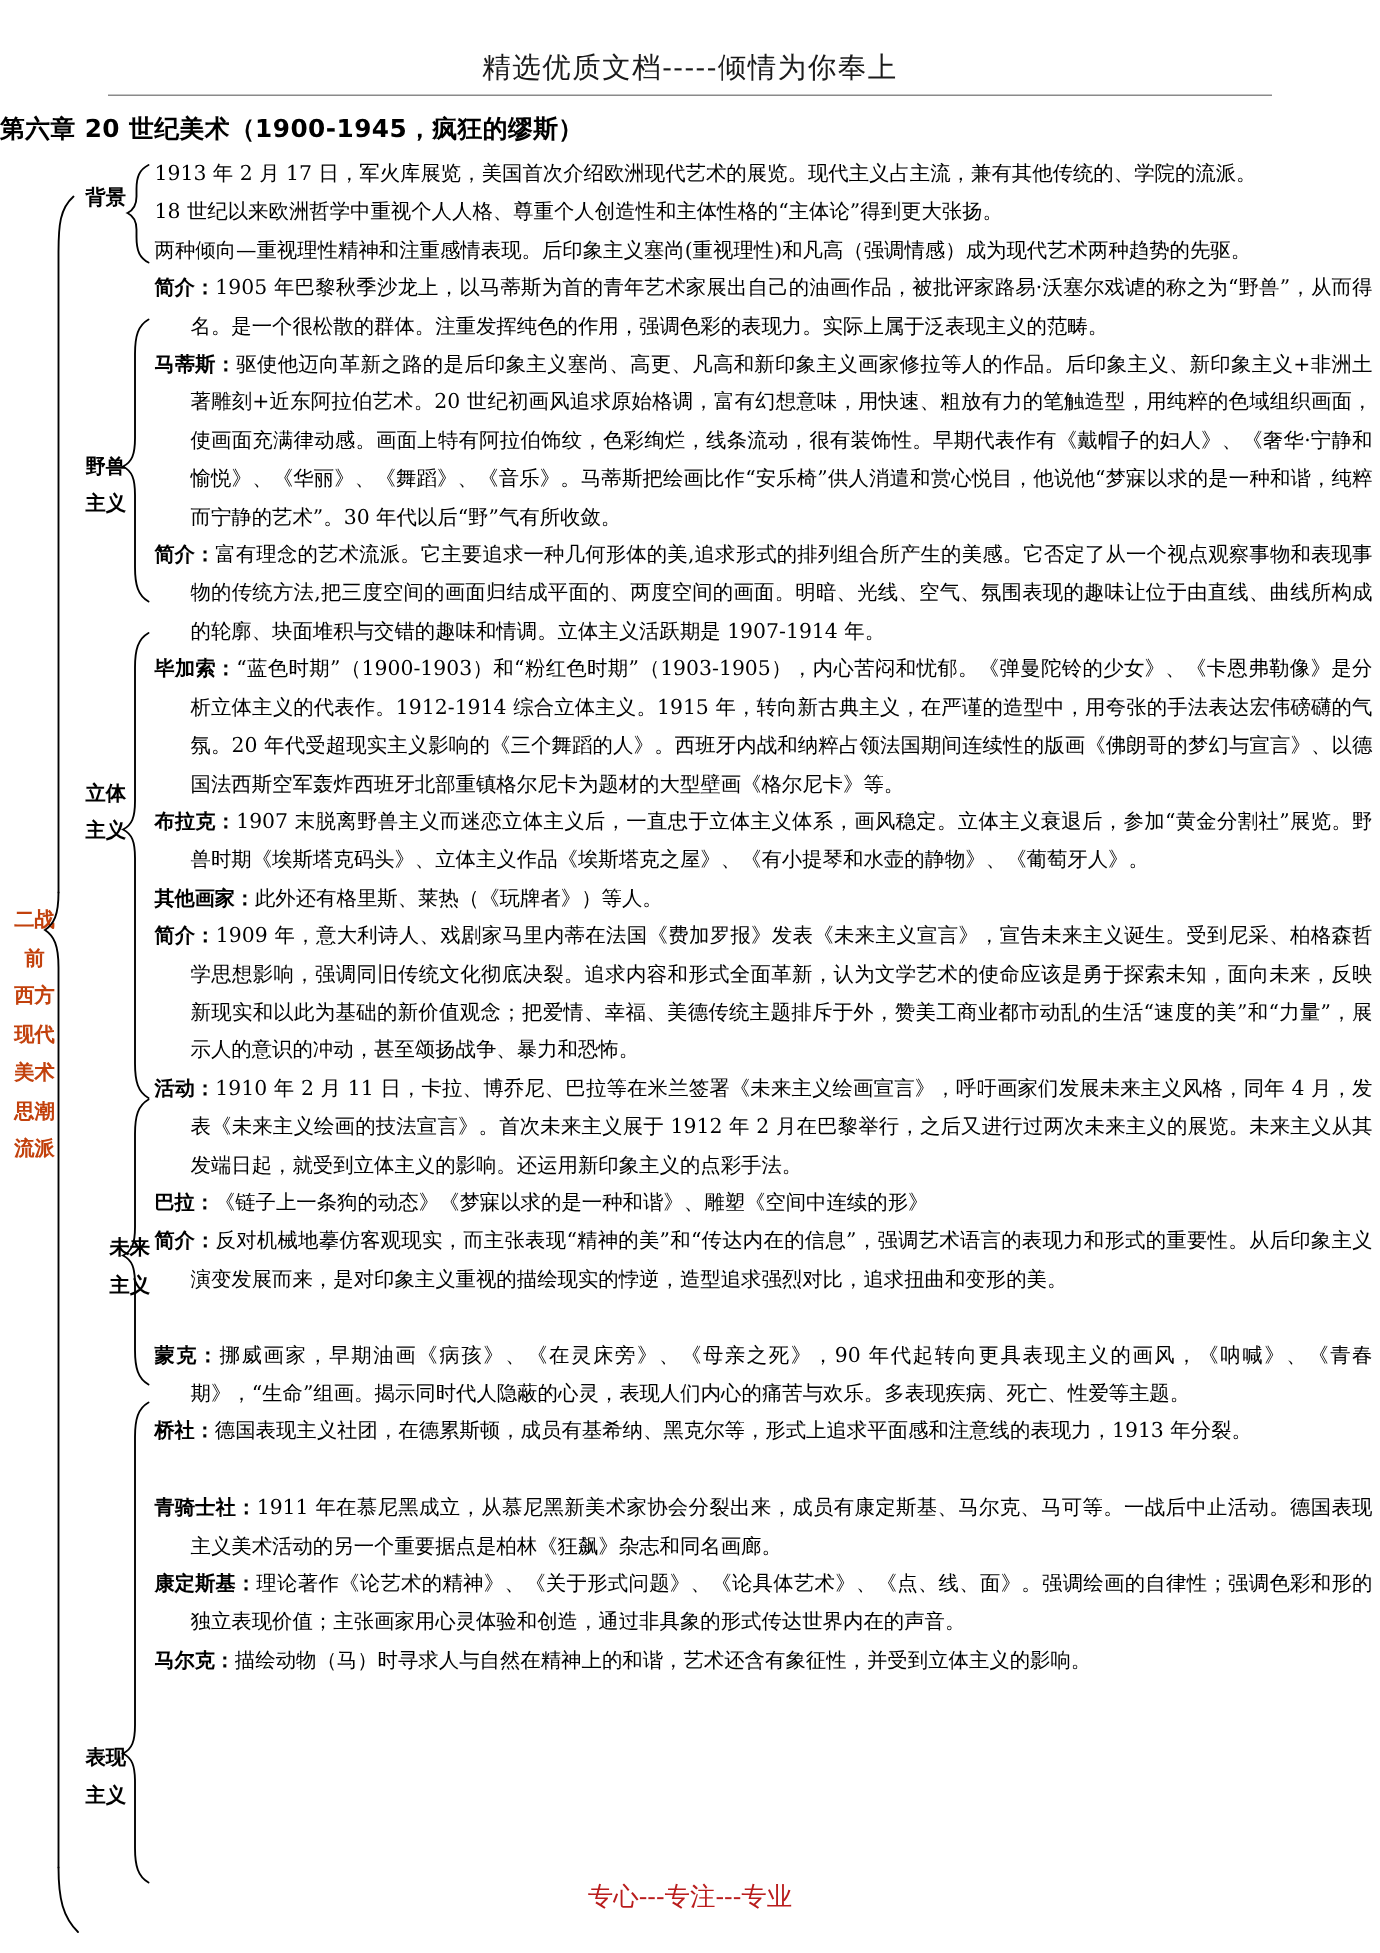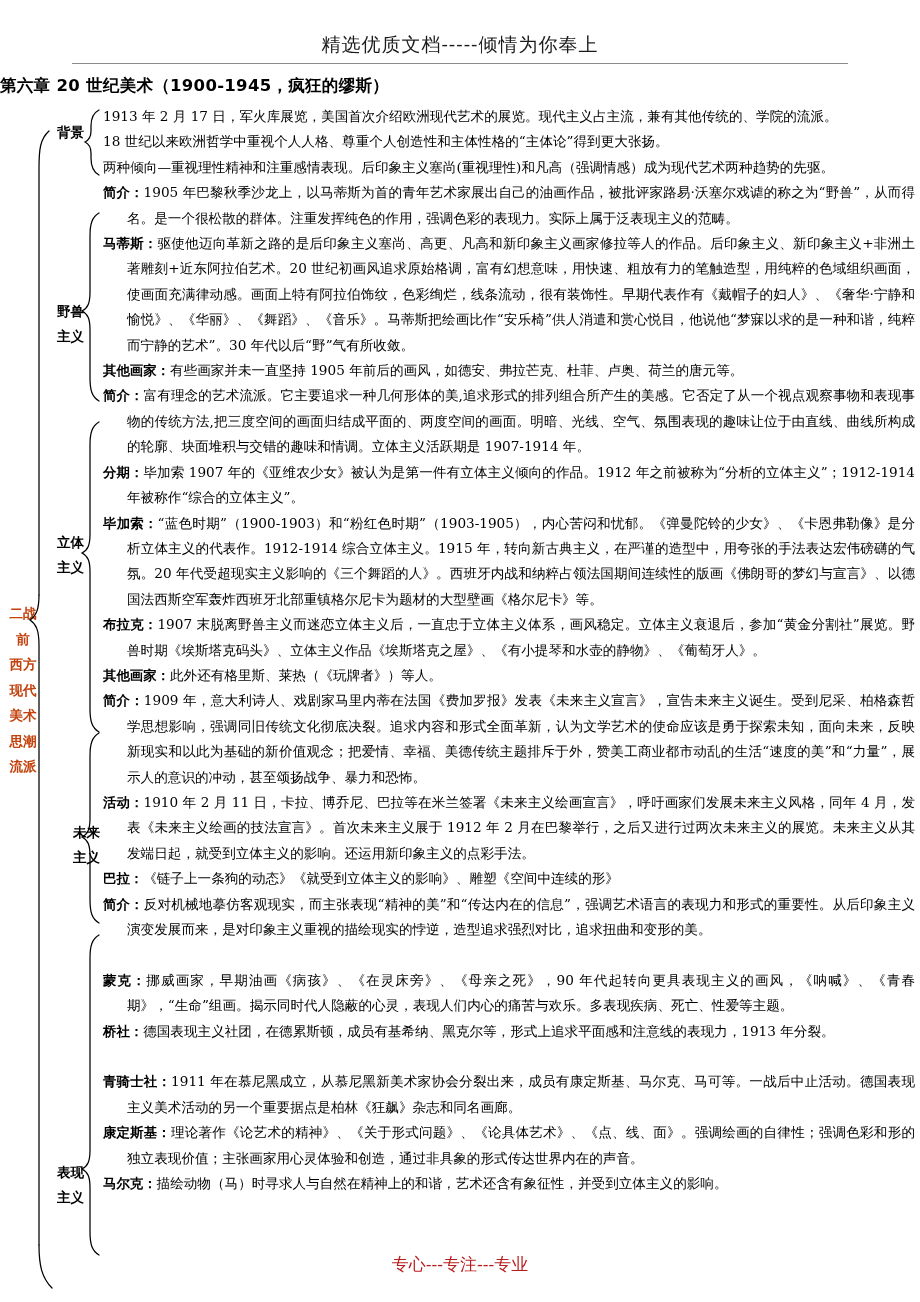--- a/index.html
+++ b/index.html
@@ -121,21 +121,21 @@
 
   <div class="cat" style="left:44px; top:120px;">
     <span>背景</span>
   </div>
 
   <div class="cat" style="left:44px; top:299px;">
     <span>野兽</span>
     <span>主义</span>
   </div>
 
-  <div class="cat" style="left:44px; top:530px;">
+  <div class="cat" style="left:44px; top:517px;">
     <span>立体</span>
     <span>主义</span>
   </div>
 
   <div class="cat" style="left:60px; top:820px;">
     <span>未来</span>
     <span>主义</span>
   </div>
 
   <div class="cat" style="left:44px; top:1160px;">
@@ -163,31 +163,29 @@
   </svg>
 
   <div class="body-col">
 
     <p class="para"><span>1913 年 2 月 17 日，军火库展览，美国首次介绍欧洲现代艺术的展览。现代主义占主流，兼有其他传统的、学院的流派。</span></p>
     <p class="para"><span>18 世纪以来欧洲哲学中重视个人人格、尊重个人创造性和主体性格的“主体论”得到更大张扬。</span></p>
     <p class="para"><span>两种倾向—重视理性精神和注重感情表现。后印象主义塞尚(重视理性)和凡高（强调情感）成为现代艺术两种趋势的先驱。</span></p>
 
     <p class="para"><b>简介：</b><span>1905 年巴黎秋季沙龙上，以马蒂斯为首的青年艺术家展出自己的油画作品，被批评家路易·沃塞尔戏谑的称之为“野兽”，从而得名。是一个很松散的群体。注重发挥纯色的作用，强调色彩的表现力。实际上属于泛表现主义的范畴。</span></p>
     <p class="para"><b>马蒂斯：</b><span>驱使他迈向革新之路的是后印象主义塞尚、高更、凡高和新印象主义画家修拉等人的作品。后印象主义、新印象主义+非洲土著雕刻+近东阿拉伯艺术。20 世纪初画风追求原始格调，富有幻想意味，用快速、粗放有力的笔触造型，用纯粹的色域组织画面，使画面充满律动感。画面上特有阿拉伯饰纹，色彩绚烂，线条流动，很有装饰性。早期代表作有《戴帽子的妇人》、《奢华·宁静和愉悦》、《华丽》、《舞蹈》、《音乐》。马蒂斯把绘画比作“安乐椅”供人消遣和赏心悦目，他说他“梦寐以求的是一种和谐，纯粹而宁静的艺术”。30 年代以后“野”气有所收敛。</span></p>
-    <p class="para"><b>其他画家：</b><span>有些画家并未一直坚持 1905 年前后的画风，如德安、弗拉芒克、杜菲、卢奥、荷兰的唐元等。</span></p>
 
     <p class="para"><b>简介：</b><span>富有理念的艺术流派。它主要追求一种几何形体的美,追求形式的排列组合所产生的美感。它否定了从一个视点观察事物和表现事物的传统方法,把三度空间的画面归结成平面的、两度空间的画面。明暗、光线、空气、氛围表现的趣味让位于由直线、曲线所构成的轮廓、块面堆积与交错的趣味和情调。立体主义活跃期是 1907-1914 年。</span></p>
-    <p class="para"><b>分期：</b><span>毕加索 1907 年的《亚维农少女》被认为是第一件有立体主义倾向的作品。1912 年之前被称为“分析的立体主义”；1912-1914 年被称作“综合的立体主义”。</span></p>
     <p class="para"><b>毕加索：</b><span>“蓝色时期”（1900-1903）和“粉红色时期”（1903-1905），内心苦闷和忧郁。《弹曼陀铃的少女》、《卡恩弗勒像》是分析立体主义的代表作。1912-1914 综合立体主义。1915 年，转向新古典主义，在严谨的造型中，用夸张的手法表达宏伟磅礴的气氛。20 年代受超现实主义影响的《三个舞蹈的人》。西班牙内战和纳粹占领法国期间连续性的版画《佛朗哥的梦幻与宣言》、以德国法西斯空军轰炸西班牙北部重镇格尔尼卡为题材的大型壁画《格尔尼卡》等。</span></p>
     <p class="para"><b>布拉克：</b><span>1907 末脱离野兽主义而迷恋立体主义后，一直忠于立体主义体系，画风稳定。立体主义衰退后，参加“黄金分割社”展览。野兽时期《埃斯塔克码头》、立体主义作品《埃斯塔克之屋》、《有小提琴和水壶的静物》、《葡萄牙人》。</span></p>
     <p class="para"><b>其他画家：</b><span>此外还有格里斯、莱热（《玩牌者》）等人。</span></p>
 
     <p class="para"><b>简介：</b><span>1909 年，意大利诗人、戏剧家马里内蒂在法国《费加罗报》发表《未来主义宣言》，宣告未来主义诞生。受到尼采、柏格森哲学思想影响，强调同旧传统文化彻底决裂。追求内容和形式全面革新，认为文学艺术的使命应该是勇于探索未知，面向未来，反映新现实和以此为基础的新价值观念；把爱情、幸福、美德传统主题排斥于外，赞美工商业都市动乱的生活“速度的美”和“力量”，展示人的意识的冲动，甚至颂扬战争、暴力和恐怖。</span></p>
     <p class="para"><b>活动：</b><span>1910 年 2 月 11 日，卡拉、博乔尼、巴拉等在米兰签署《未来主义绘画宣言》，呼吁画家们发展未来主义风格，同年 4 月，发表《未来主义绘画的技法宣言》。首次未来主义展于 1912 年 2 月在巴黎举行，之后又进行过两次未来主义的展览。未来主义从其发端日起，就受到立体主义的影响。还运用新印象主义的点彩手法。</span></p>
-    <p class="para"><b>巴拉：</b><span>《链子上一条狗的动态》《就受到立体主义的影响》、雕塑《空间中连续的形》</span></p>
+    <p class="para"><b>巴拉：</b><span>《链子上一条狗的动态》《梦寐以求的是一种和谐》、雕塑《空间中连续的形》</span></p>
 
     <p class="para"><b>简介：</b><span>反对机械地摹仿客观现实，而主张表现“精神的美”和“传达内在的信息”，强调艺术语言的表现力和形式的重要性。从后印象主义演变发展而来，是对印象主义重视的描绘现实的悖逆，造型追求强烈对比，追求扭曲和变形的美。</span></p>
     <p class="para gap"><b>蒙克：</b><span>挪威画家，早期油画《病孩》、《在灵床旁》、《母亲之死》，90 年代起转向更具表现主义的画风，《呐喊》、《青春期》，“生命”组画。揭示同时代人隐蔽的心灵，表现人们内心的痛苦与欢乐。多表现疾病、死亡、性爱等主题。</span></p>
     <p class="para"><b>桥社：</b><span>德国表现主义社团，在德累斯顿，成员有基希纳、黑克尔等，形式上追求平面感和注意线的表现力，1913 年分裂。</span></p>
     <p class="para gap"><b>青骑士社：</b><span>1911 年在慕尼黑成立，从慕尼黑新美术家协会分裂出来，成员有康定斯基、马尔克、马可等。一战后中止活动。德国表现主义美术活动的另一个重要据点是柏林《狂飙》杂志和同名画廊。</span></p>
     <p class="para"><b>康定斯基：</b><span>理论著作《论艺术的精神》、《关于形式问题》、《论具体艺术》、《点、线、面》。强调绘画的自律性；强调色彩和形的独立表现价值；主张画家用心灵体验和创造，通过非具象的形式传达世界内在的声音。</span></p>
     <p class="para"><b>马尔克：</b><span>描绘动物（马）时寻求人与自然在精神上的和谐，艺术还含有象征性，并受到立体主义的影响。</span></p>
 
   </div>
 

